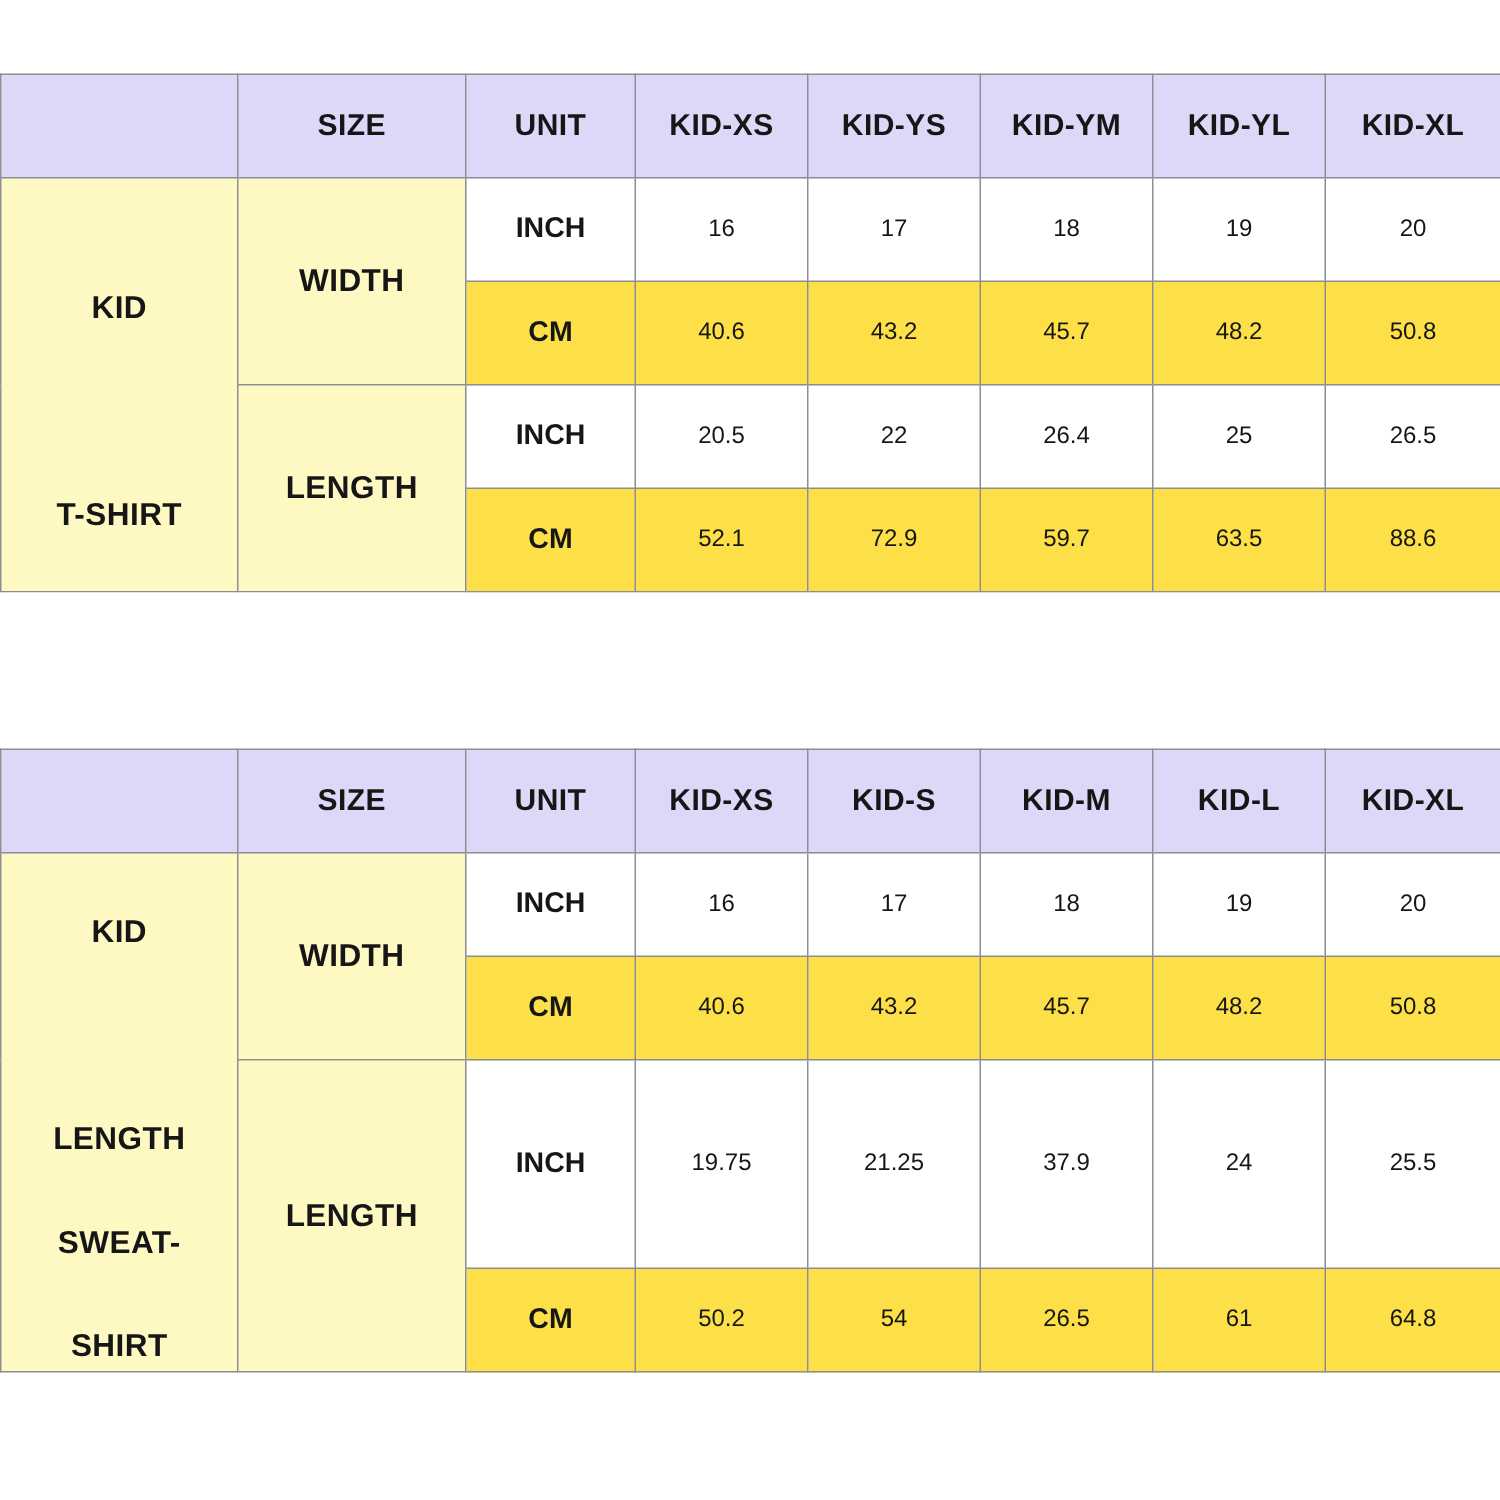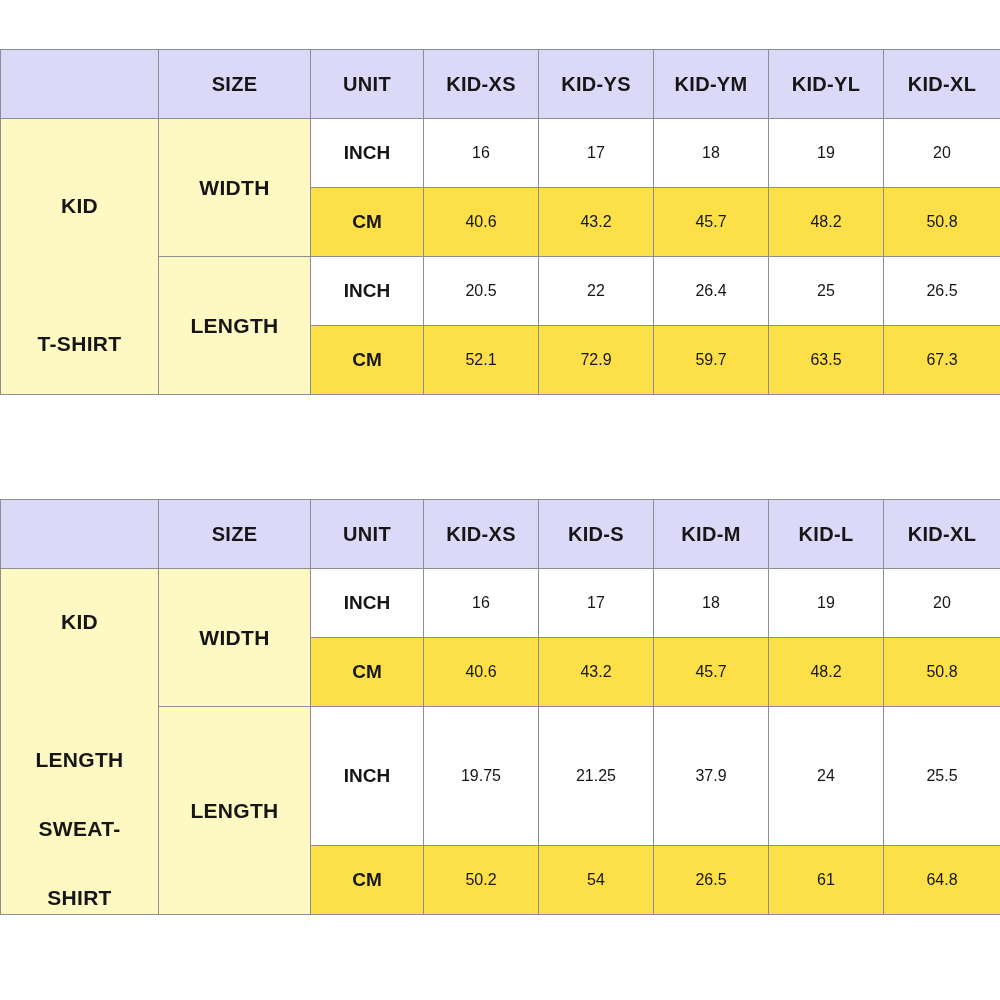--- a/index.html
+++ b/index.html
@@ -120,21 +120,21 @@
           <td class="value-cell">26.4</td>
           <td class="value-cell">25</td>
           <td class="value-cell">26.5</td>
         </tr>
         <tr class="cm">
           <td class="unit-cell">CM</td>
           <td class="value-cell">52.1</td>
           <td class="value-cell">72.9</td>
           <td class="value-cell">59.7</td>
           <td class="value-cell">63.5</td>
-          <td class="value-cell">67.3</td>
+          <td class="value-cell">88.6</td>
         </tr>
       </tbody>
     </table>
 
   <div class="table-gap"></div>
 
   <table class="size-table" id="table-2">
       <colgroup>
         <col style="width: 158px;">
         <col style="width: 152px;">

